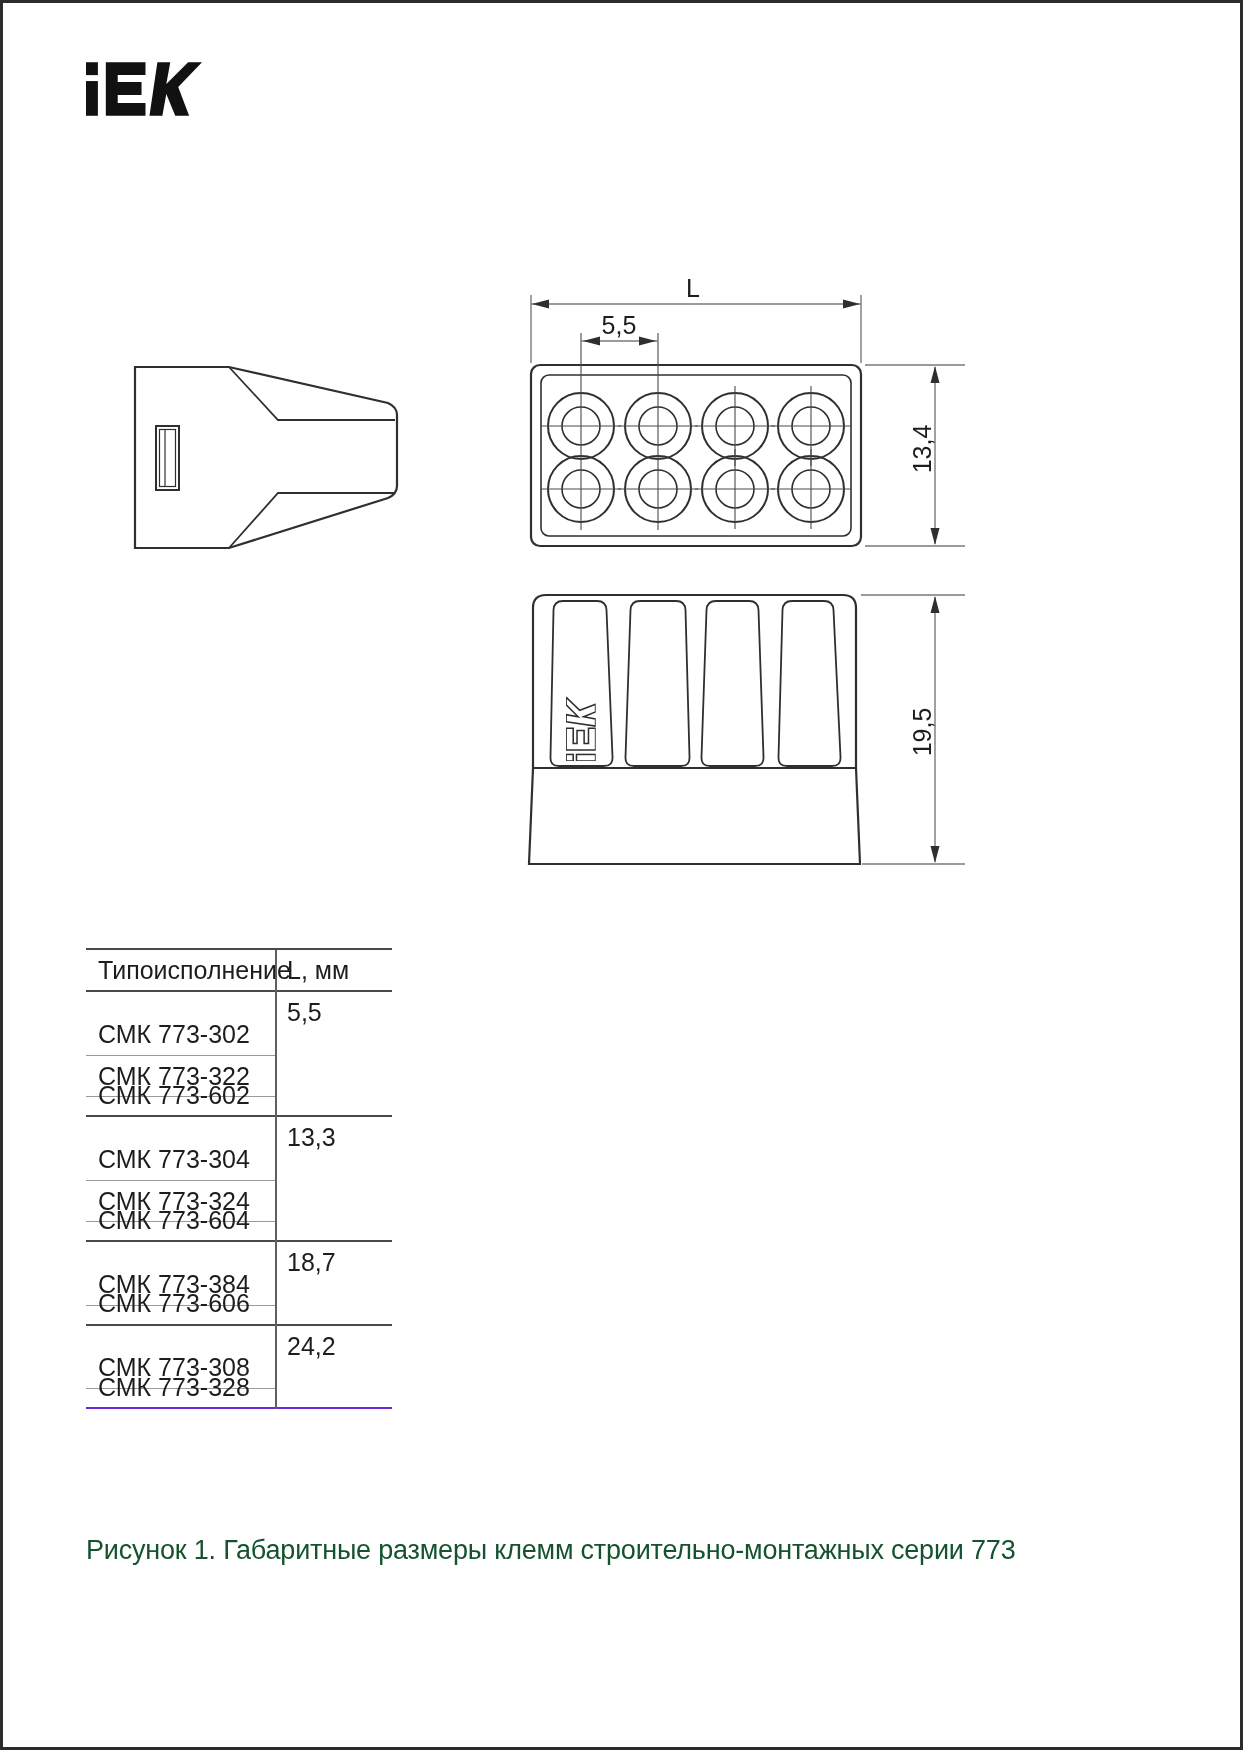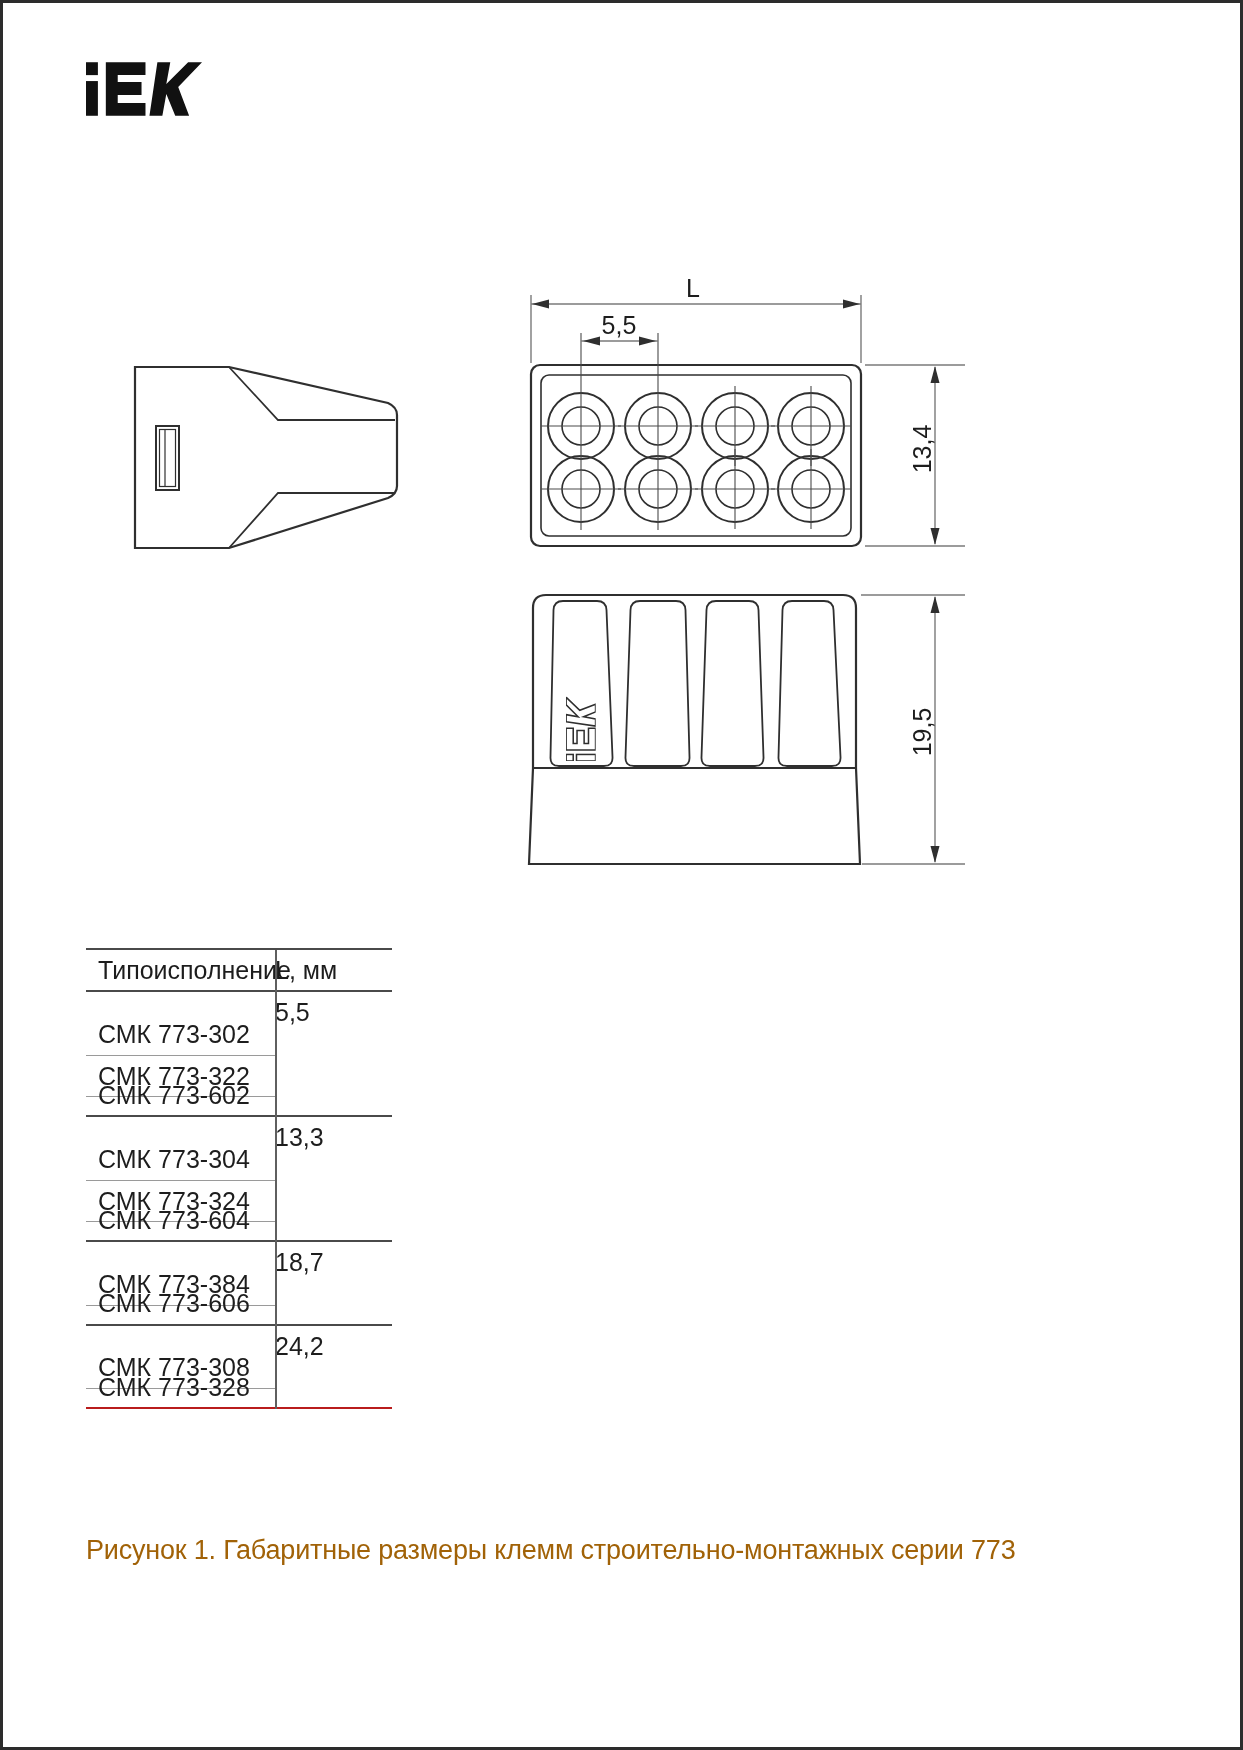--- a/index.html
+++ b/index.html
@@ -11,27 +11,27 @@
   .art{position:absolute;left:0;top:0;width:1243px;height:1750px;}
   
   .spec-table{
     position:absolute;left:83px;top:945px;width:306px;
     border-top:2px solid #4a4a4a;color:#1d1d1d;font-size:25px;
   }
   .vdivider{position:absolute;left:189px;top:0;height:100%;width:2px;background:#5f5f5f;}
   .trow{display:flex;align-items:center;height:41.7px;box-sizing:border-box;}
   .trow.header{height:42px;border-bottom:2px solid #4a4a4a;}
   .trow.group-end{border-bottom:2px solid #4a4a4a;}
-  .trow.table-end{border-bottom:2px solid #b91c1c;}
+  .trow.table-end{border-bottom:2px solid #6d28d9;}
   .c1{width:189px;box-sizing:border-box;padding-left:12px;height:100%;display:flex;align-items:center;}
   .trow.inner .c1{border-bottom:1.5px solid #9a9a9a;margin-top:44px;}
-  .c2{flex:1;box-sizing:border-box;height:100%;display:flex;align-items:center;}
+  .c2{flex:1;box-sizing:border-box;padding-left:12px;height:100%;display:flex;align-items:center;}
   
   .figure-caption{
-    position:absolute;left:83px;top:1532px;font-size:27px;color:#a16207;
+    position:absolute;left:83px;top:1532px;font-size:27px;color:#14532d;
     white-space:nowrap;letter-spacing:-0.2px;
   }
   text{font-family:"Liberation Sans",sans-serif;}
 </style>
 </head>
 <body>
 
 <div class="page">
 
   <svg class="art" viewBox="0 0 1243 1750">

